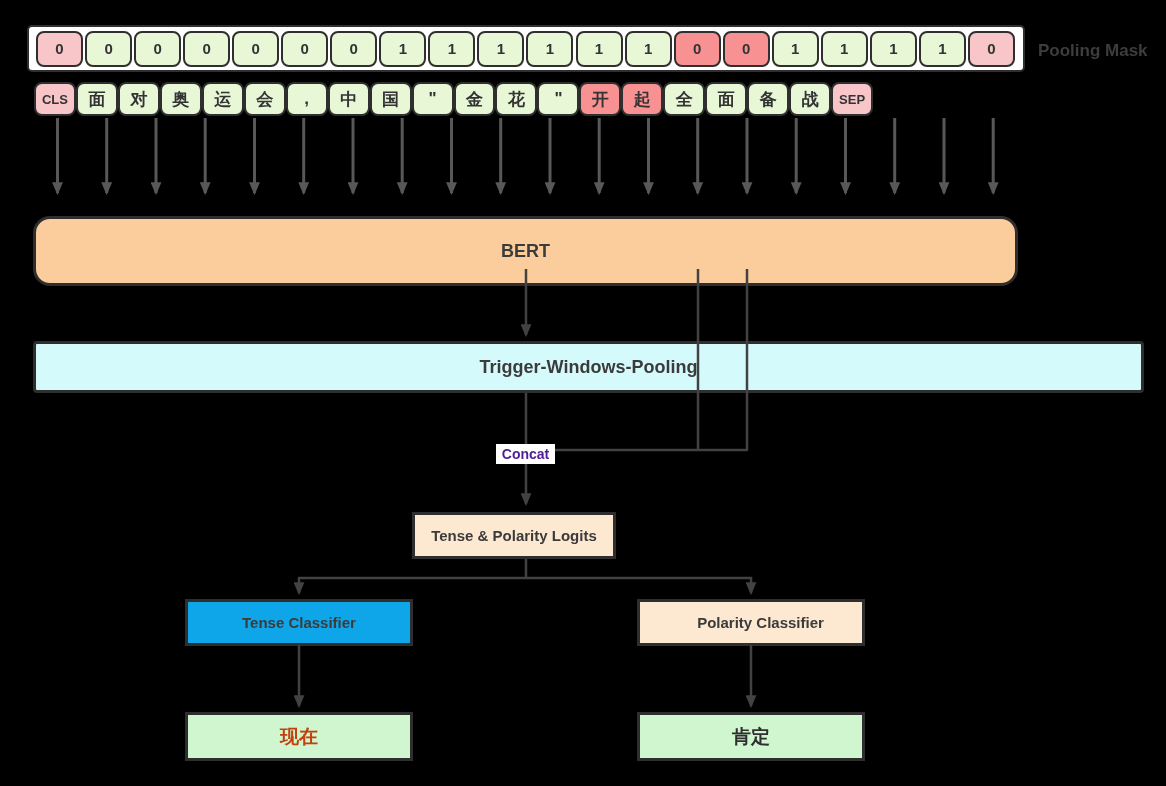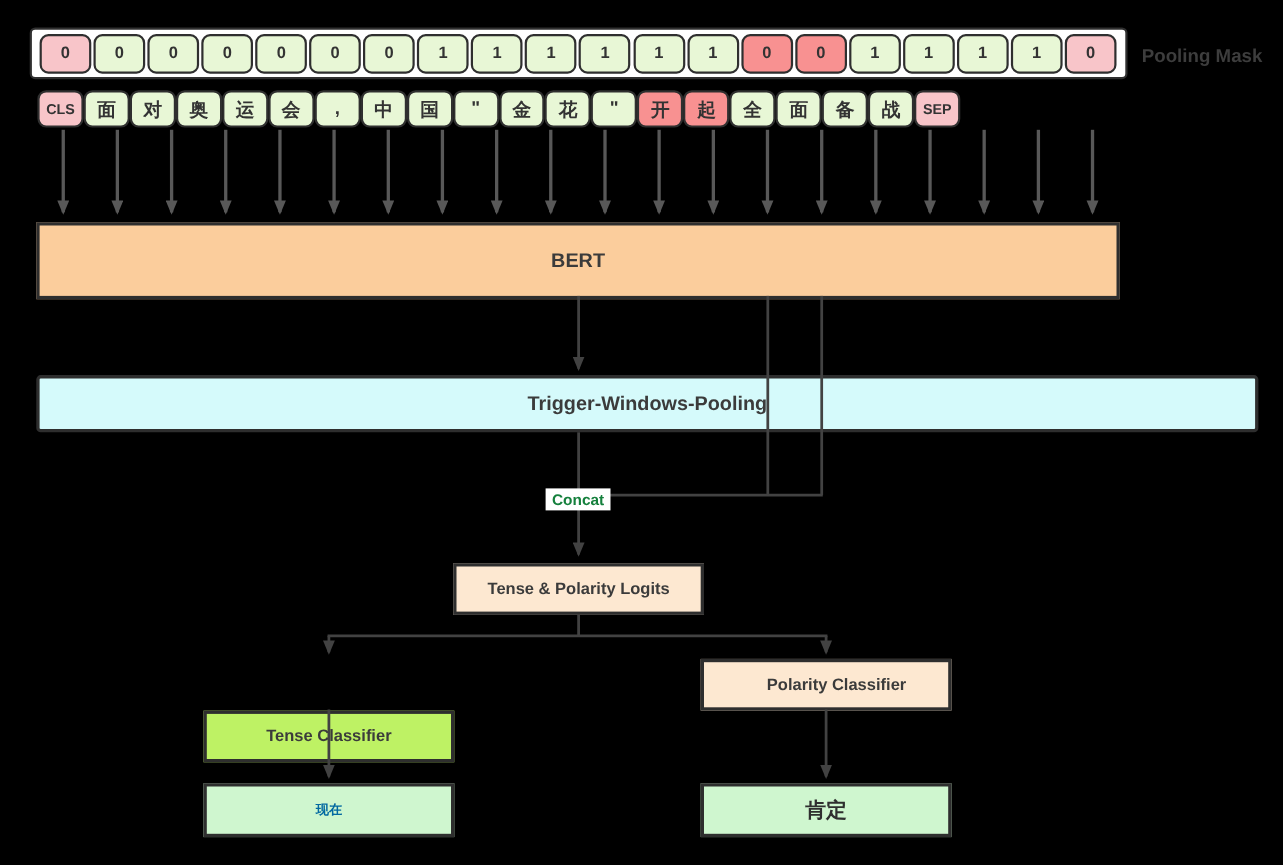--- a/index.html
+++ b/index.html
@@ -30,30 +30,30 @@
   .token-row .cell.special{font-size:13px;}
   .mask-caption{
     position:absolute;left:1038px;top:41px;width:125px;
     font-size:17px;font-weight:bold;color:#3d3d3d;
   }
   
   .box{
     position:absolute;box-sizing:border-box;display:flex;align-items:center;justify-content:center;
     border:3px solid #2e2e2e;font-weight:bold;color:#3b3b3b;z-index:1;
   }
-  .box-bert{left:33px;top:202px;width:985px;height:70px;background:#FBCD9C;border-radius:0;font-size:18px;}
+  .box-bert{left:33px;top:216px;width:985px;height:70px;background:#FBCD9C;border-radius:17px;font-size:18px;}
   .box-pooling{left:33px;top:341px;width:1111px;height:52px;background:#D5FAFB;border-radius:4px;font-size:18px;}
-  .box-logits{left:412px;top:512px;width:228px;height:47px;background:#FDE8D1;font-size:15px;}
-  .box-tense{left:185px;top:599px;width:228px;height:47px;background:#bef264;font-size:15px;margin-top:47px;}
+  .box-logits{left:412px;top:512px;width:204px;height:47px;background:#FDE8D1;font-size:15px;}
+  .box-tense{left:185px;top:599px;width:228px;height:47px;background:#0ea5e9;font-size:15px;}
   .box-polarity{left:637px;top:599px;width:228px;height:47px;background:#FDE8D1;font-size:15px;padding-left:19px;}
-  .box-out-left{left:185px;top:712px;width:228px;height:49px;background:#CFF6CF;font-size:12px;color:#0369a1;}
+  .box-out-left{left:185px;top:712px;width:228px;height:49px;background:#CFF6CF;font-size:19px;color:#c2410c;}
   .box-out-right{left:637px;top:712px;width:228px;height:49px;background:#CFF6CF;font-size:19px;color:#2f2f2f;}
   .concat-label{
     position:absolute;left:496px;top:444px;width:59px;height:20px;z-index:6;
-    background:#fff;color:#15803d;font-size:14px;font-weight:bold;
+    background:#fff;color:#4c1d95;font-size:14px;font-weight:bold;
     display:flex;align-items:center;justify-content:center;
   }
   
   .overlay{position:absolute;left:0;top:0;z-index:5;pointer-events:none;}
 </style>
 </head>
 <body>
 
 <div id="canvas">
 

